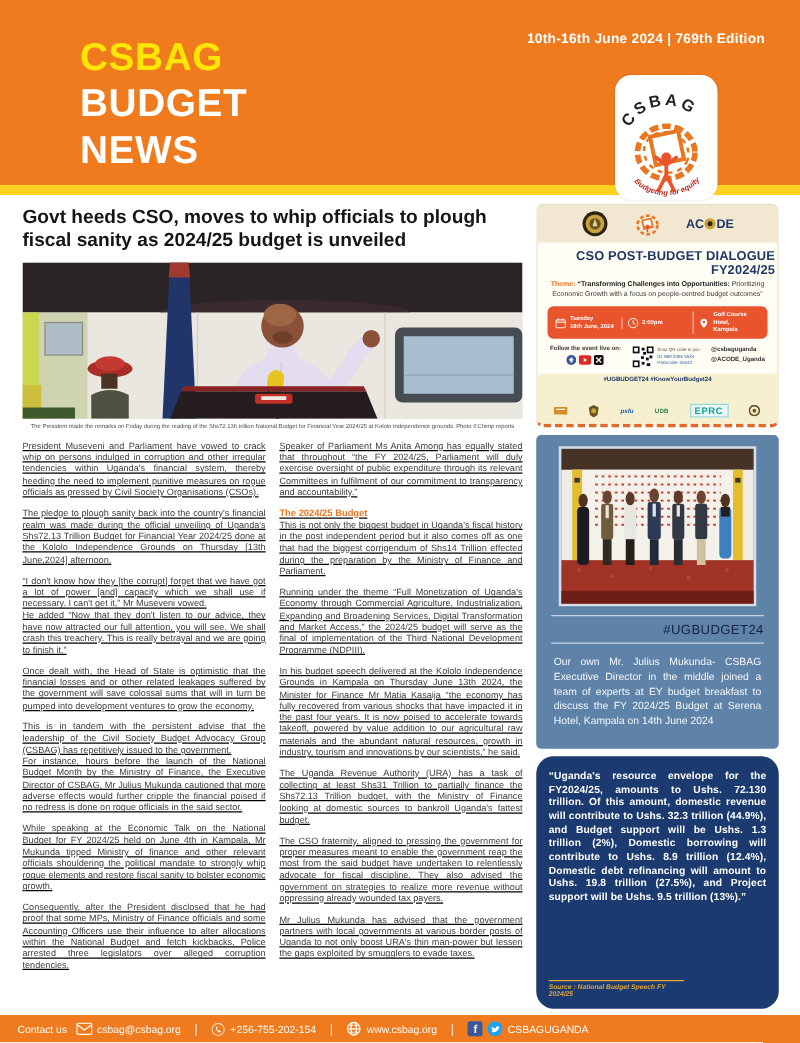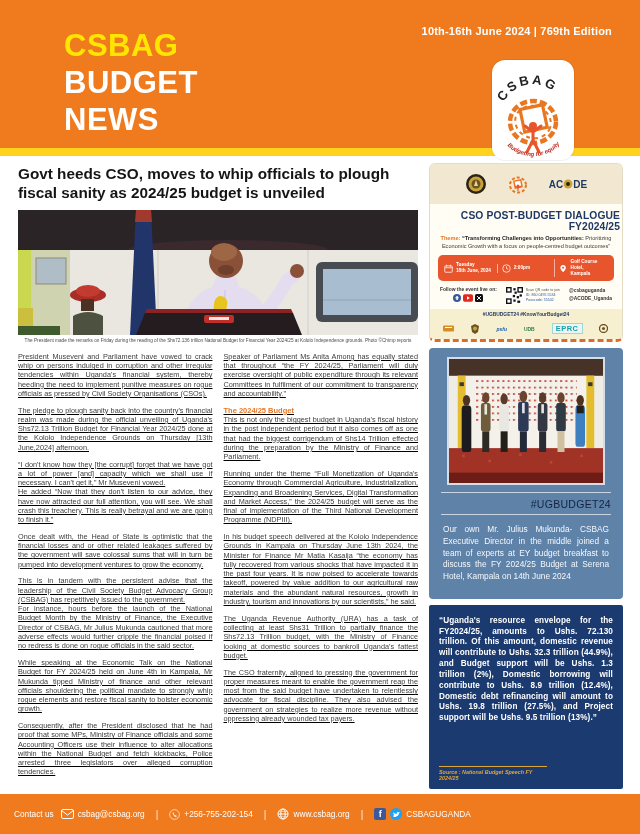--- a/index.html
+++ b/index.html
@@ -26,56 +26,56 @@
   .columns { display:flex; gap:11px; margin-top:9px;text-decoration:underline; }
   .col { flex:1; font-size:7.3px; line-height:1.27; color:#3d3d3d; text-align:justify; }
   .col p { margin:0 0 7.5px; }
   .col p.tight { margin-bottom:0; }
   .subhead { color:#E87722; font-weight:bold; font-size:7.5px; margin:0; }
 
   
   .right-zone { flex:1; display:flex; flex-direction:column; gap:6px; min-width:0; }
 
   .flyer { background:#FFFDF4; border:1px solid #e3dbc4; border-radius:6px; overflow:hidden; border-bottom:3px dashed #e06a2b; flex:none; }
-  .flyer-logos { background:#F2E8D2; display:flex; align-items:center; justify-content:center; gap:20px; height:40px; }
+  .flyer-logos { background:#F2E8D2; display:flex; align-items:center; justify-content:center; gap:20px; height:30px; }
   .flyer-title { color:#1F3864; font-weight:bold; font-size:10.3px; text-align:right; margin:6px 2px 3px; letter-spacing:.1px; }
   .flyer-theme { font-size:5.6px; line-height:1.35; color:#3a3a3a; text-align:center; padding:0 9px; }
   .theme-label { color:#E87722; font-weight:bold; }
   .theme-bold { color:#222; font-weight:bold; }
   .banner { background:#E8552D; border-radius:5px; margin:5px 8px 4px; display:flex; align-items:center; color:#fff; padding:4px 2px; }
   .banner-seg { flex:1; display:flex; align-items:center; gap:3px; padding:0 4px; font-size:4.7px; font-weight:bold; line-height:1.3; }
   .banner-seg + .banner-seg { border-left:1px solid rgba(255,255,255,.55); }
   .social-row { display:flex; align-items:flex-start; justify-content:space-between; padding:2px 10px 5px; }
   .follow { font-size:4.9px; font-weight:bold; color:#333; }
   .follow-icons { display:flex; gap:2px; justify-content:center; margin-top:2px; }
   .qr-group { display:flex; gap:3px; align-items:center; }
   .zoom-lines { font-size:3.6px; color:#555; line-height:1.4; }
   .zoom-lines .b { color:#2a5aa8; }
   .handles { font-size:4.9px; font-weight:bold; color:#333; line-height:1.5; text-align:left; }
   .flyer-bottom { background:#F7F0D0; padding:3px 5px 5px; }
   .hashtags { text-align:center; font-size:4.9px; font-weight:bold; color:#1F3864; }
-  .partners { display:flex; align-items:center; justify-content:space-around; margin-top:6px; }
+  .partners { display:flex; align-items:center; justify-content:space-around; margin-top:16px; }
   .p-logo { font-size:5px; font-weight:bold; }
   .psfu { color:#1b5fae; font-style:italic; }
   .udb { color:#2e7d4f; }
   .eprc { background:#eaf6f5; color:#17a2a0; border:1px solid #9ed8d6; font-size:7.5px; padding:0 3px; letter-spacing:.5px; }
 
   .blue-panel { background:#5E82A8; border-radius:4px; padding:9px 12px 8px; color:#fff; flex:none; }
   .panel-photo { margin:0 6px; }
   .panel-photo svg { width:100%; height:128px; display:block; border:2px solid #d5dde6; }
   .rule { border:0; border-top:1px solid #c9d4e0; margin:7px 0 0; }
   .panel-hashtag { text-align:right; font-weight:normal; color:#132441; font-size:10.5px; padding:5px 0 4px; letter-spacing:.3px; }
   .panel-caption { font-size:8.3px; line-height:1.4; text-align:justify; color:#f5f8fb; margin-top:9px; padding:0 2px; }
 
-  .quote-block { background:#1B3A70; border-radius:2px; color:#fff; padding:11px 10px 8px; flex:1; display:flex; flex-direction:column; justify-content:space-between; }
+  .quote-block { background:#1B3A70; border-radius:14px; color:#fff; padding:11px 10px 8px; flex:1; display:flex; flex-direction:column; justify-content:space-between; }
   .quote-text { font-weight:bold; font-size:8.2px; line-height:1.32; text-align:justify; letter-spacing:.1px; }
   .quote-source { font-size:5.4px; font-style:italic; font-weight:bold; color:#E0A63C; border-top:1px solid #E0A63C; padding-top:2px; width:62%; }
 
   
-  footer { height:40px; background:#EF7B1E; flex:none; display:flex; align-items:center; padding:0 14px; color:#fff; font-size:8.3px; gap:7px; }
+  footer { height:22px; background:#EF7B1E; flex:none; display:flex; align-items:center; padding:0 14px; color:#fff; font-size:8.3px; gap:7px; }
   .f-item { display:flex; align-items:center; gap:4px; white-space:nowrap; }
   .f-div { color:#fff; opacity:.85; font-size:10px; margin:0 4px; }
   .fb-badge { width:12px; height:12px; background:#3b5998; border-radius:2px; color:#fff; font-weight:bold; font-size:9px; line-height:12px; text-align:center; }
   .tw-badge { width:12px; height:12px; background:#1da1f2; border-radius:50%; display:flex; align-items:center; justify-content:center; }
 </style>
 </head>
 <body>
 
 <div class="page">
 
@@ -165,20 +165,21 @@
           <p>Consequently, after the President disclosed that he had proof that some MPs, Ministry of Finance officials and some Accounting Officers use their influence to alter allocations within the National Budget and fetch kickbacks, Police arrested three legislators over alleged corruption tendencies.</p>
         </div>
         <div class="col">
           <p>Speaker of Parliament Ms Anita Among has equally stated that throughout “the FY 2024/25, Parliament will duly exercise oversight of public expenditure through its relevant Committees in fulfilment of our commitment to transparency and accountability.”</p>
           <h3 class="subhead">The 2024/25 Budget</h3>
           <p>This is not only the biggest budget in Uganda's fiscal history in the post independent period but it also comes off as one that had the biggest corrigendum of Shs14 Trillion effected during the preparation by the Ministry of Finance and Parliament.</p>
           <p>Running under the theme “Full Monetization of Uganda's Economy through Commercial Agriculture, Industrialization, Expanding and Broadening Services, Digital Transformation and Market Access,” the 2024/25 budget will serve as the final of implementation of the Third National Development Programme (NDPIII).</p>
           <p>In his budget speech delivered at the Kololo Independence Grounds in Kampala on Thursday June 13th 2024, the Minister for Finance Mr Matia Kasaija “the economy has fully recovered from various shocks that have impacted it in the past four years. It is now poised to accelerate towards takeoff, powered by value addition to our agricultural raw materials and the abundant natural resources, growth in industry, tourism and innovations by our scientists,” he said.</p>
           <p>The Uganda Revenue Authority (URA) has a task of collecting at least Shs31 Trillion to partially finance the Shs72.13 Trillion budget, with the Ministry of Finance looking at domestic sources to bankroll Uganda's fattest budget.</p>
           <p>The CSO fraternity, aligned to pressing the government for proper measures meant to enable the government reap the most from the said budget have undertaken to relentlessly advocate for fiscal discipline. They also advised the government on strategies to realize more revenue without oppressing already wounded tax payers.</p>
+          <p>Mr Julius Mukunda has advised that the government partners with local governments at various border posts of Uganda to not only boost URA's thin man-power but lessen the gaps exploited by smugglers to evade taxes.</p>
         </div>
       </div>
     </section>
 
     <aside class="right-zone">
 
       <div class="flyer">
         <div class="flyer-logos">
           <svg width="22" height="22" viewBox="0 0 22 22">
             <circle cx="11" cy="11" r="10" fill="#2a2416"></circle>

